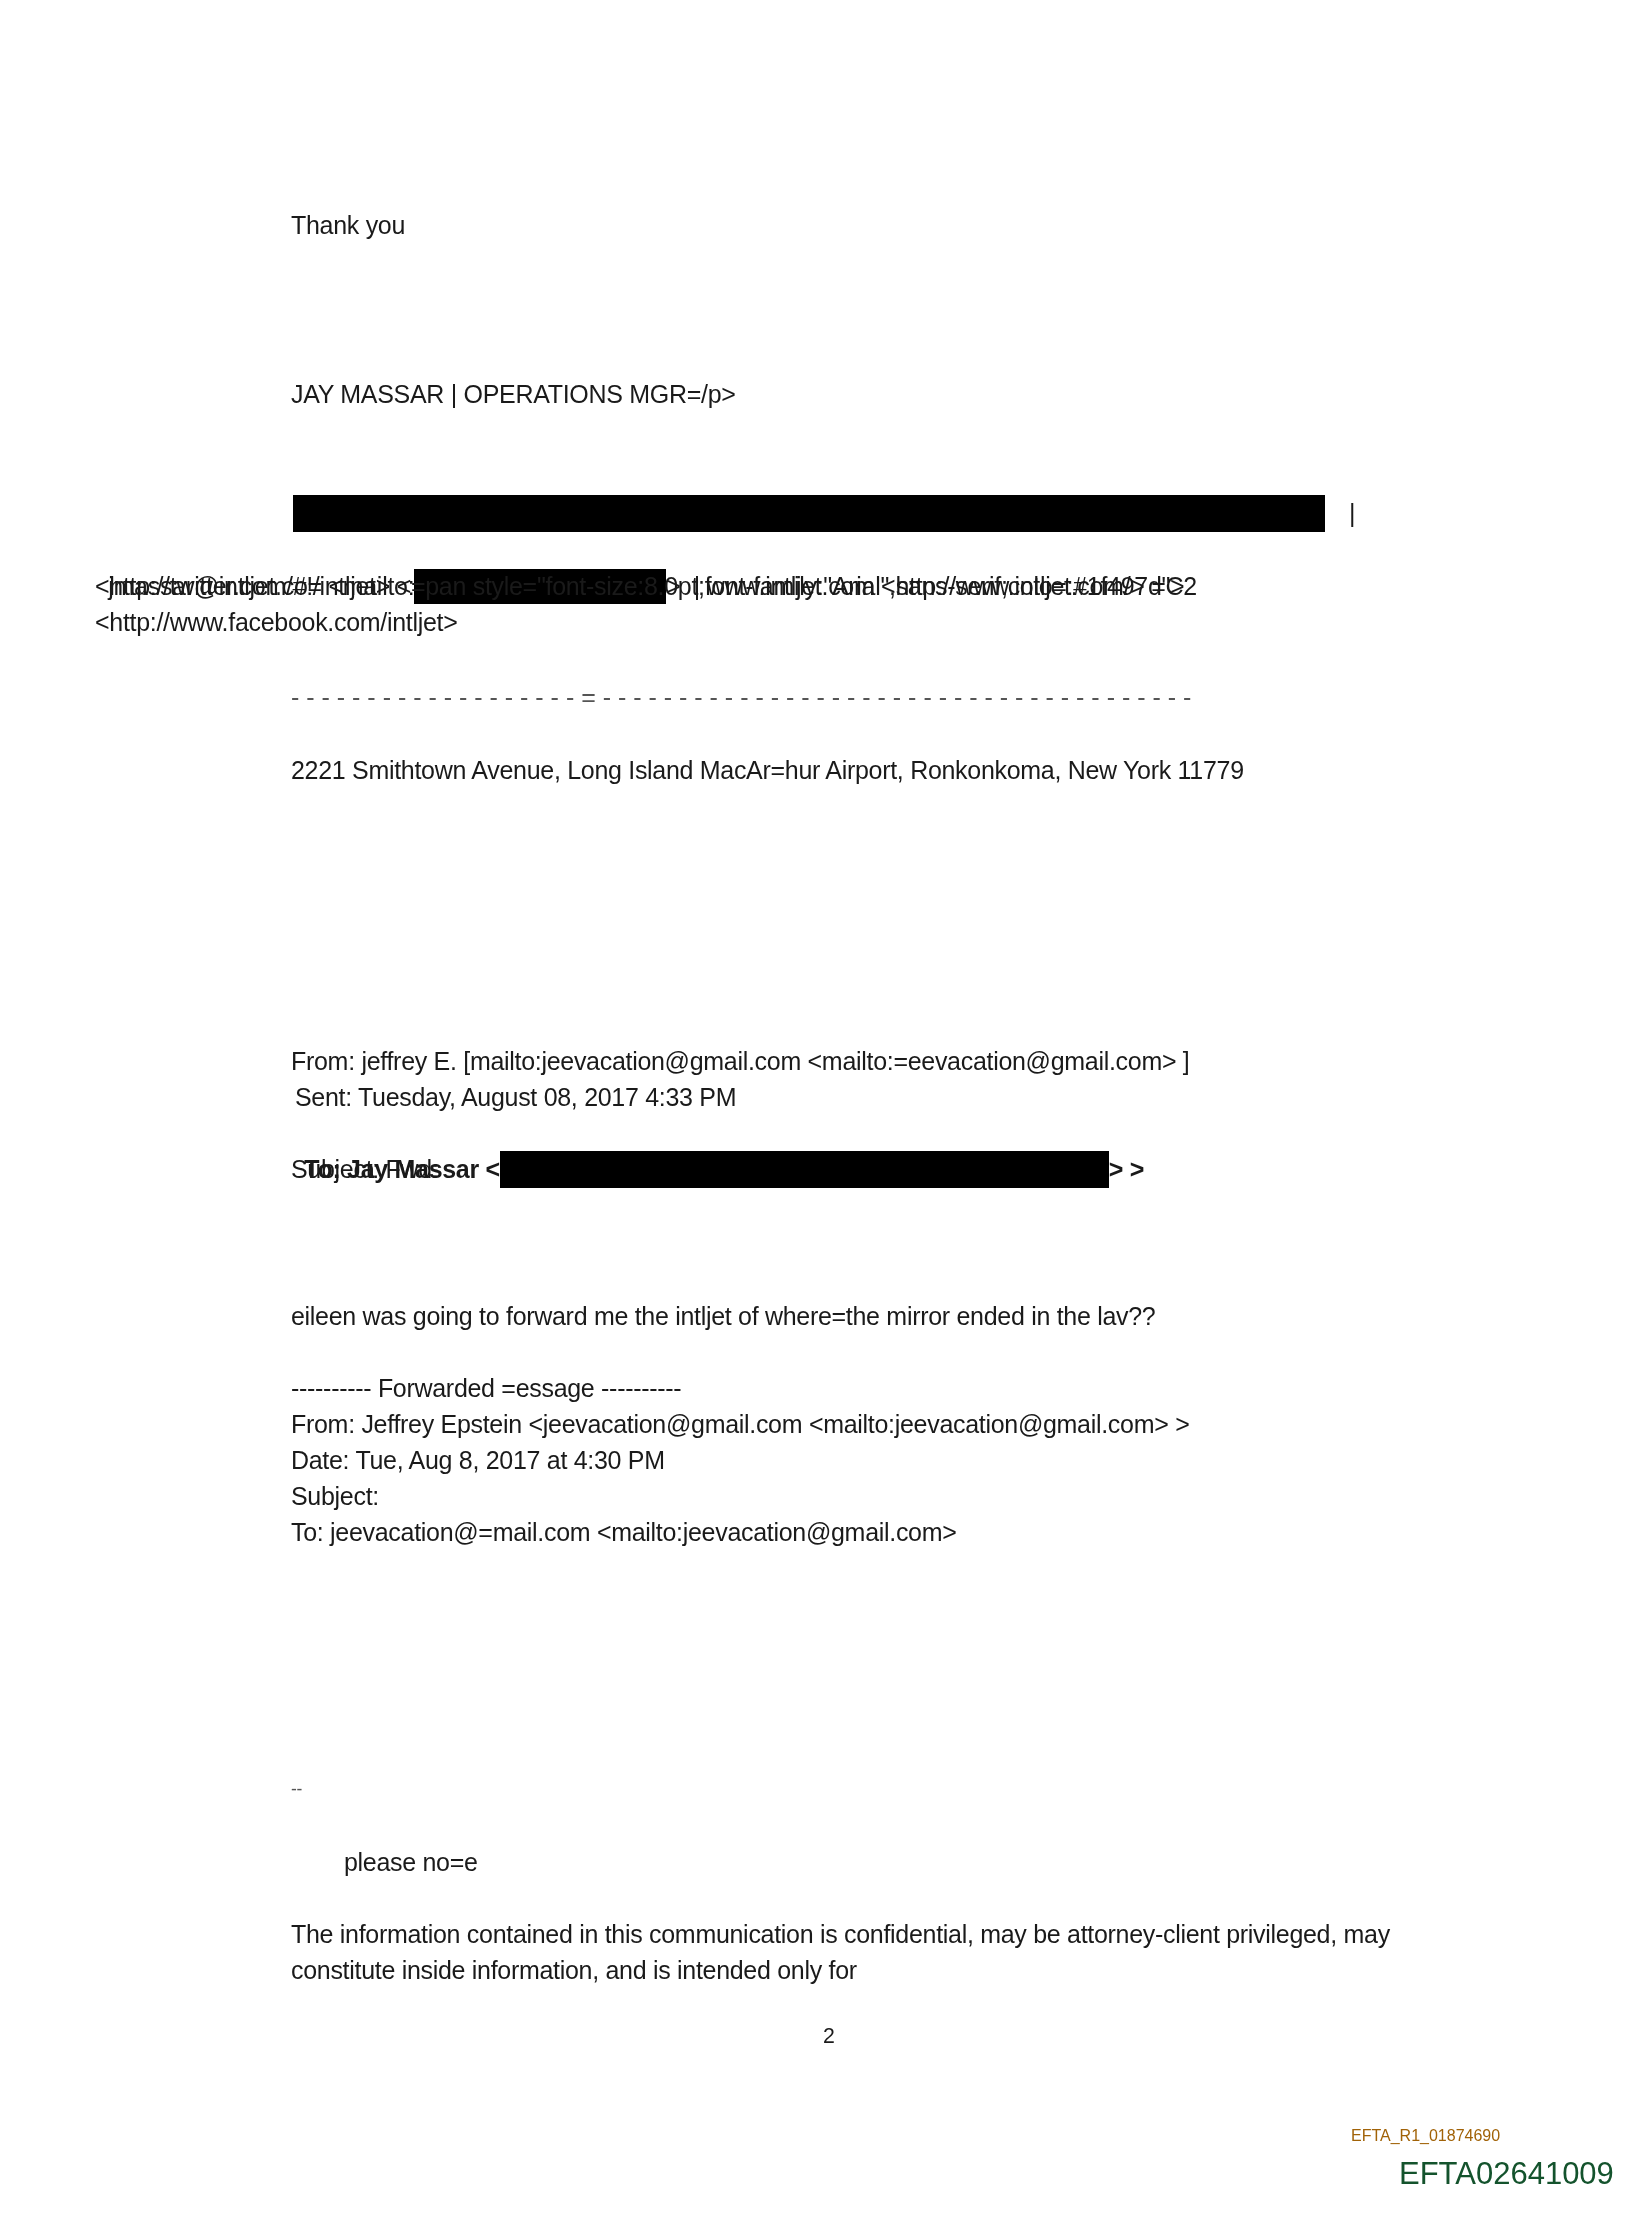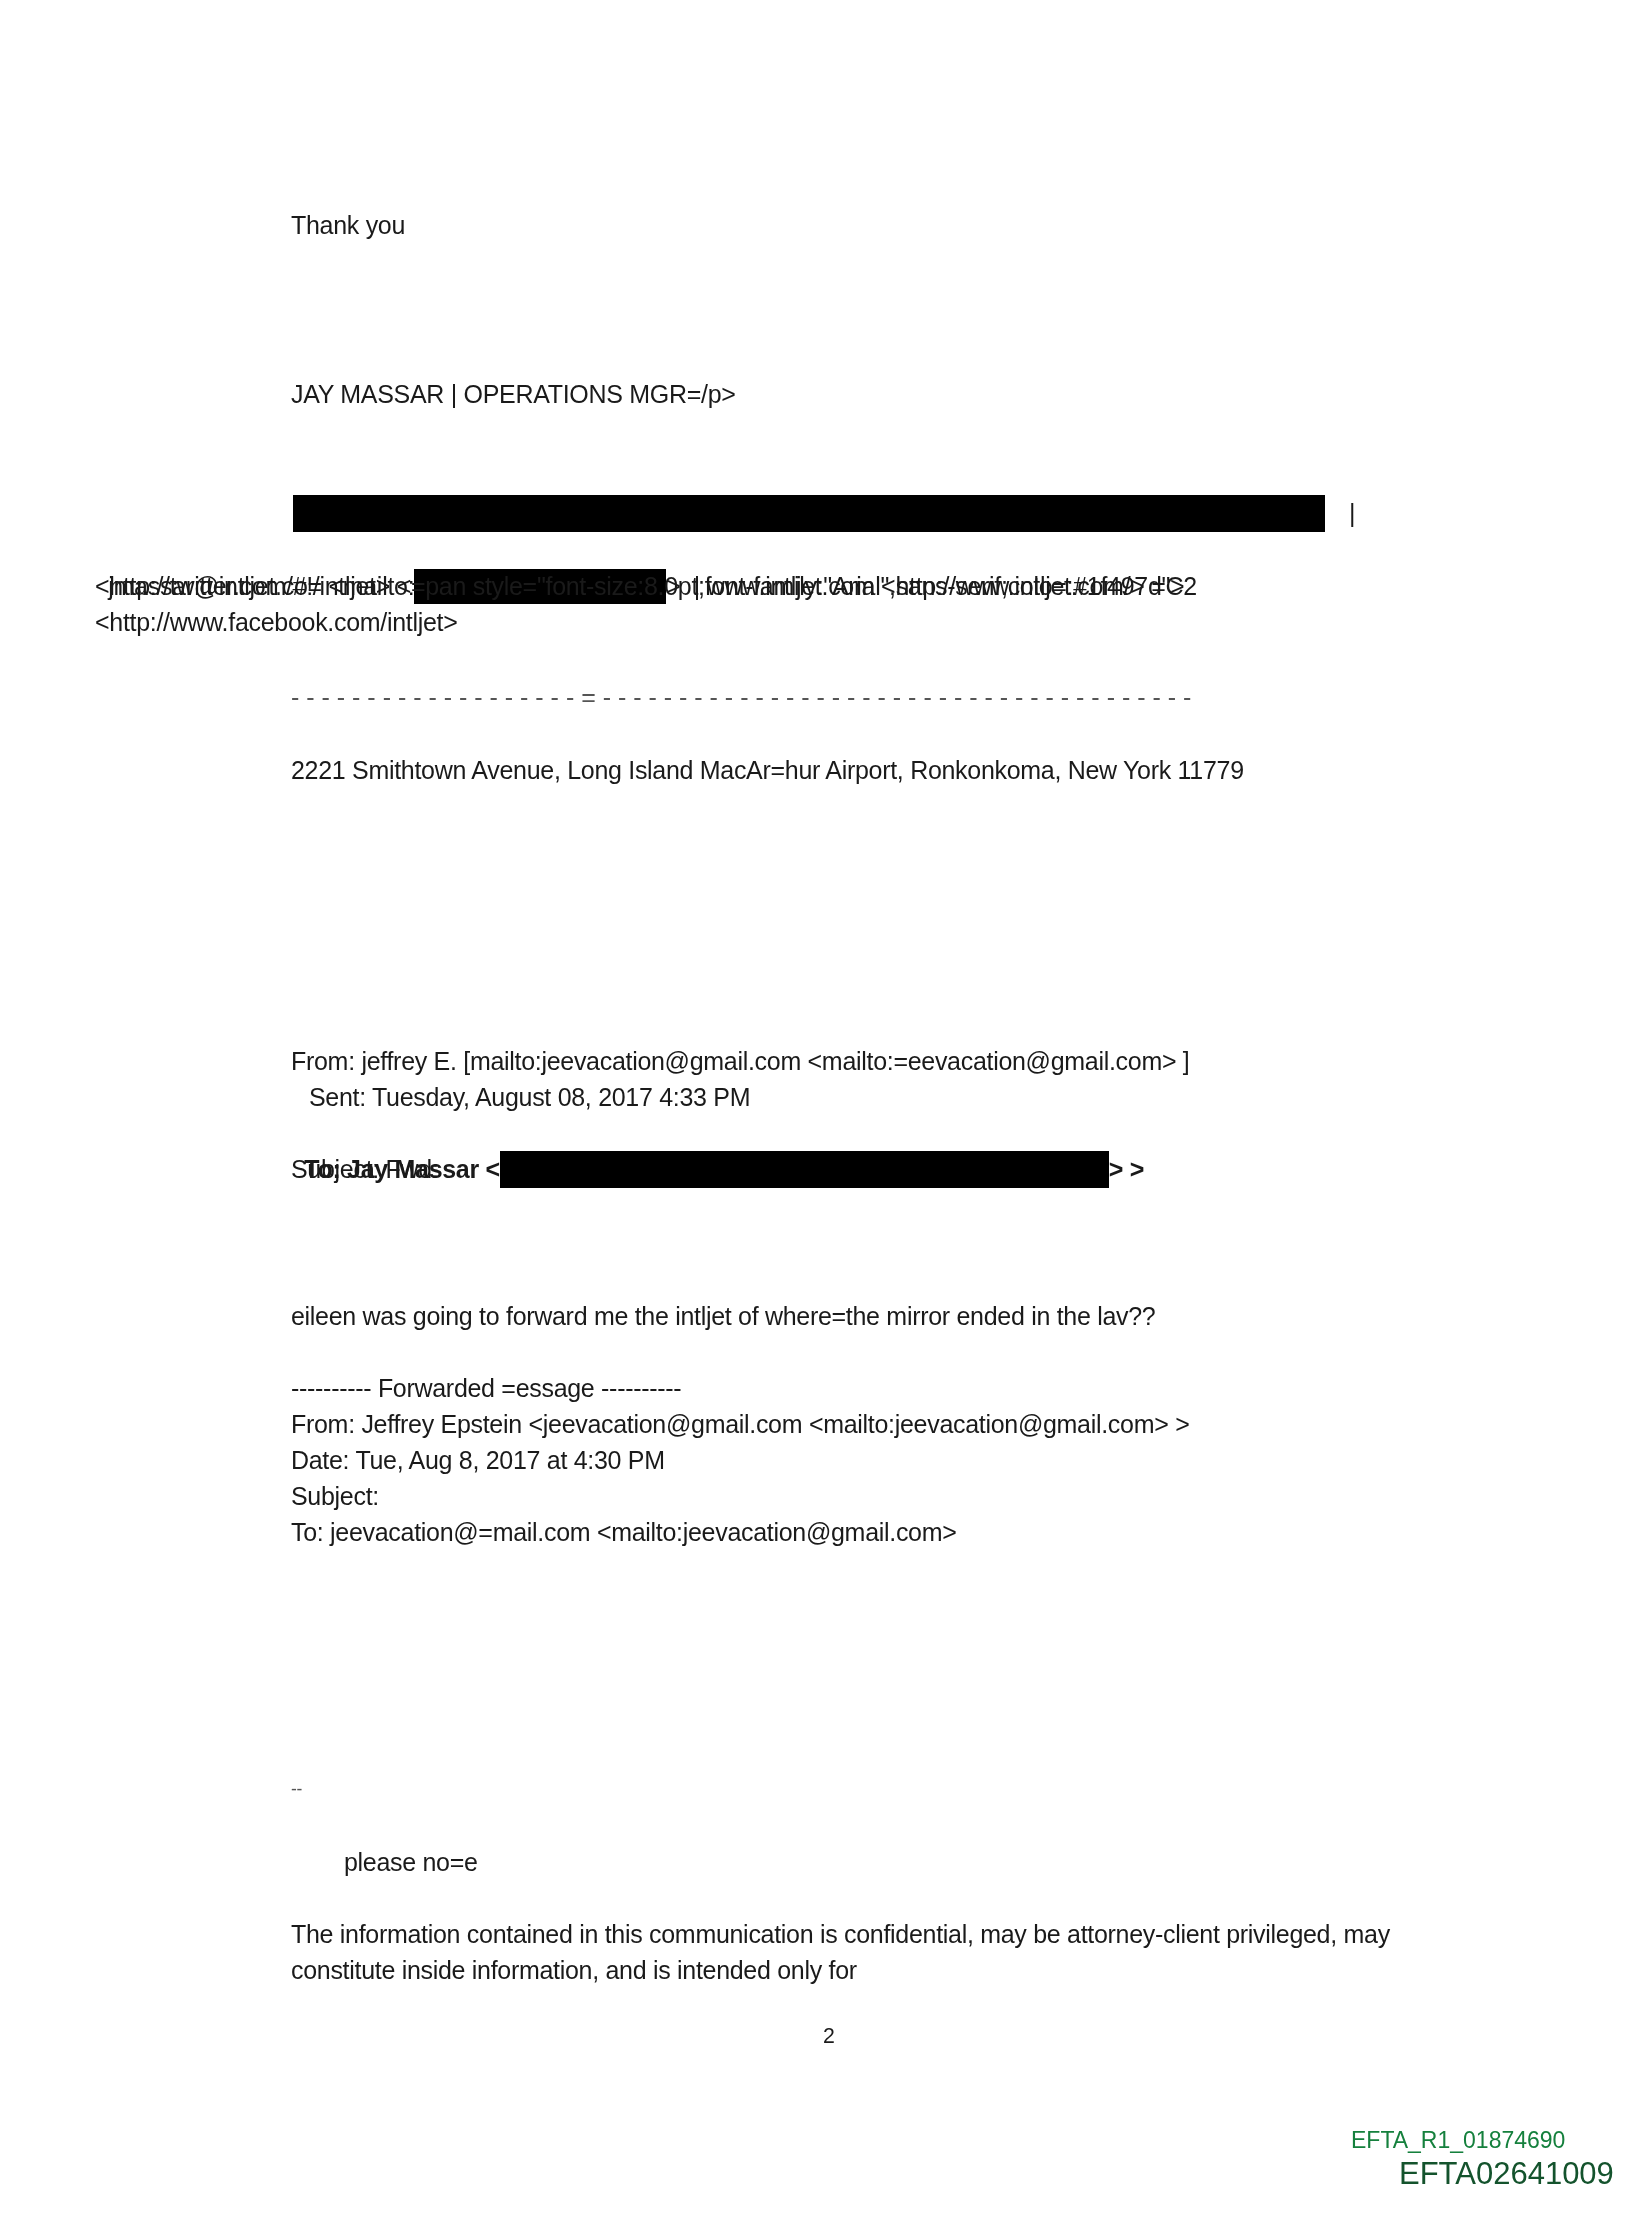--- a/index.html
+++ b/index.html
@@ -1,20 +1,20 @@
 <!DOCTYPE html>
 <html><head>
 <meta charset="utf-8">
 <style>
   html, body { margin:0; padding:0; background:#fff; }
   body { width:1650px; height:2218px; position:relative; overflow:hidden;
          font-family:"Liberation Sans", sans-serif; color:#1a1a1a; }
   .t { position:absolute; white-space:pre; font-size:25px; line-height:36px; letter-spacing:-0.3px; }
   .redact { position:absolute; background:#000; }
-  .stamp1 { position:absolute; font-size:23px; color:#15803d; white-space:pre; }
+  .stamp1 { position:absolute; font-size:16px; color:#a16207; white-space:pre; }
   .stamp2 { position:absolute; font-size:31px; color:#14532d; white-space:pre; }
 </style>
 </head>
 <body>
 
 <div class="t" style="left:291px;top:207px;">Thank you</div>
 
 <div class="t" style="left:291px;top:352px;margin-top:24px;">JAY MASSAR | OPERATIONS MGR=/p&gt;</div>
 
 <div class="redact" style="left:293px;top:495px;width:1032px;height:37px;"></div>
@@ -24,21 +24,21 @@
   <span>jmassar@intljet.co= &lt;mailto:</span><span style="display:inline-block;background:#000;width:252px;height:35px;vertical-align:-8.7px;"></span><span>&gt;  | www.intljet.com &lt;http://www.intljet.com/&gt; =C2</span>
 </div>
 <div class="t" style="left:95px;top:568px;">&lt;http://twitter.com/#!/intljet&gt; &lt;=pan style="font-size:8.0pt;font-family:"Arial",sans-serif;colo=:#1f497d"&gt;</div>
 <div class="t" style="left:95px;top:604px;">&lt;http://www.facebook.com/intljet&gt;</div>
 
 <div class="t" style="left:291px;top:679px;color:#555;letter-spacing:0;">- - - - - - - - - - - - - - - - - - - = - - - - - - - - - - - - - - - - - - - - - - - - - - - - - - - - - - - - - - -</div>
 
 <div class="t" style="left:291px;top:752px;">2221 Smithtown Avenue, Long Island MacAr=hur Airport, Ronkonkoma, New York 11779</div>
 
 <div class="t" style="left:291px;top:1043px;">From: jeffrey E. [mailto:jeevacation@gmail.com &lt;mailto:=eevacation@gmail.com&gt; ]</div>
-<div class="t" style="left:309px;top:1079px;text-align:right;">Sent: Tuesday, August 08, 2017 4:33 PM</div>
+<div class="t" style="left:295px;top:1079px;text-align:right;">Sent: Tuesday, August 08, 2017 4:33 PM</div>
 <div class="t" style="left:291px;top:1115px;font-weight:bold;">
   <span>To: Jay Massar &lt;</span><span style="display:inline-block;background:#000;width:609px;height:37px;vertical-align:-9.7px;"></span><span>&gt; &gt;</span>
 </div>
 <div class="t" style="left:291px;top:1151px;">Subject: Fwd:</div>
 
 <div class="t" style="left:291px;top:1298px;">eileen was going to forward me the intljet of where=the mirror ended in the lav??</div>
 
 <div class="t" style="left:291px;top:1370px;">---------- Forwarded =essage ----------</div>
 <div class="t" style="left:291px;top:1406px;text-align:right;">From: Jeffrey Epstein &lt;jeevacation@gmail.com &lt;mailto:jeevacation@gmail.com&gt; &gt;</div>
 <div class="t" style="left:291px;top:1442px;">Date: Tue, Aug 8, 2017 at 4:30 PM</div>

